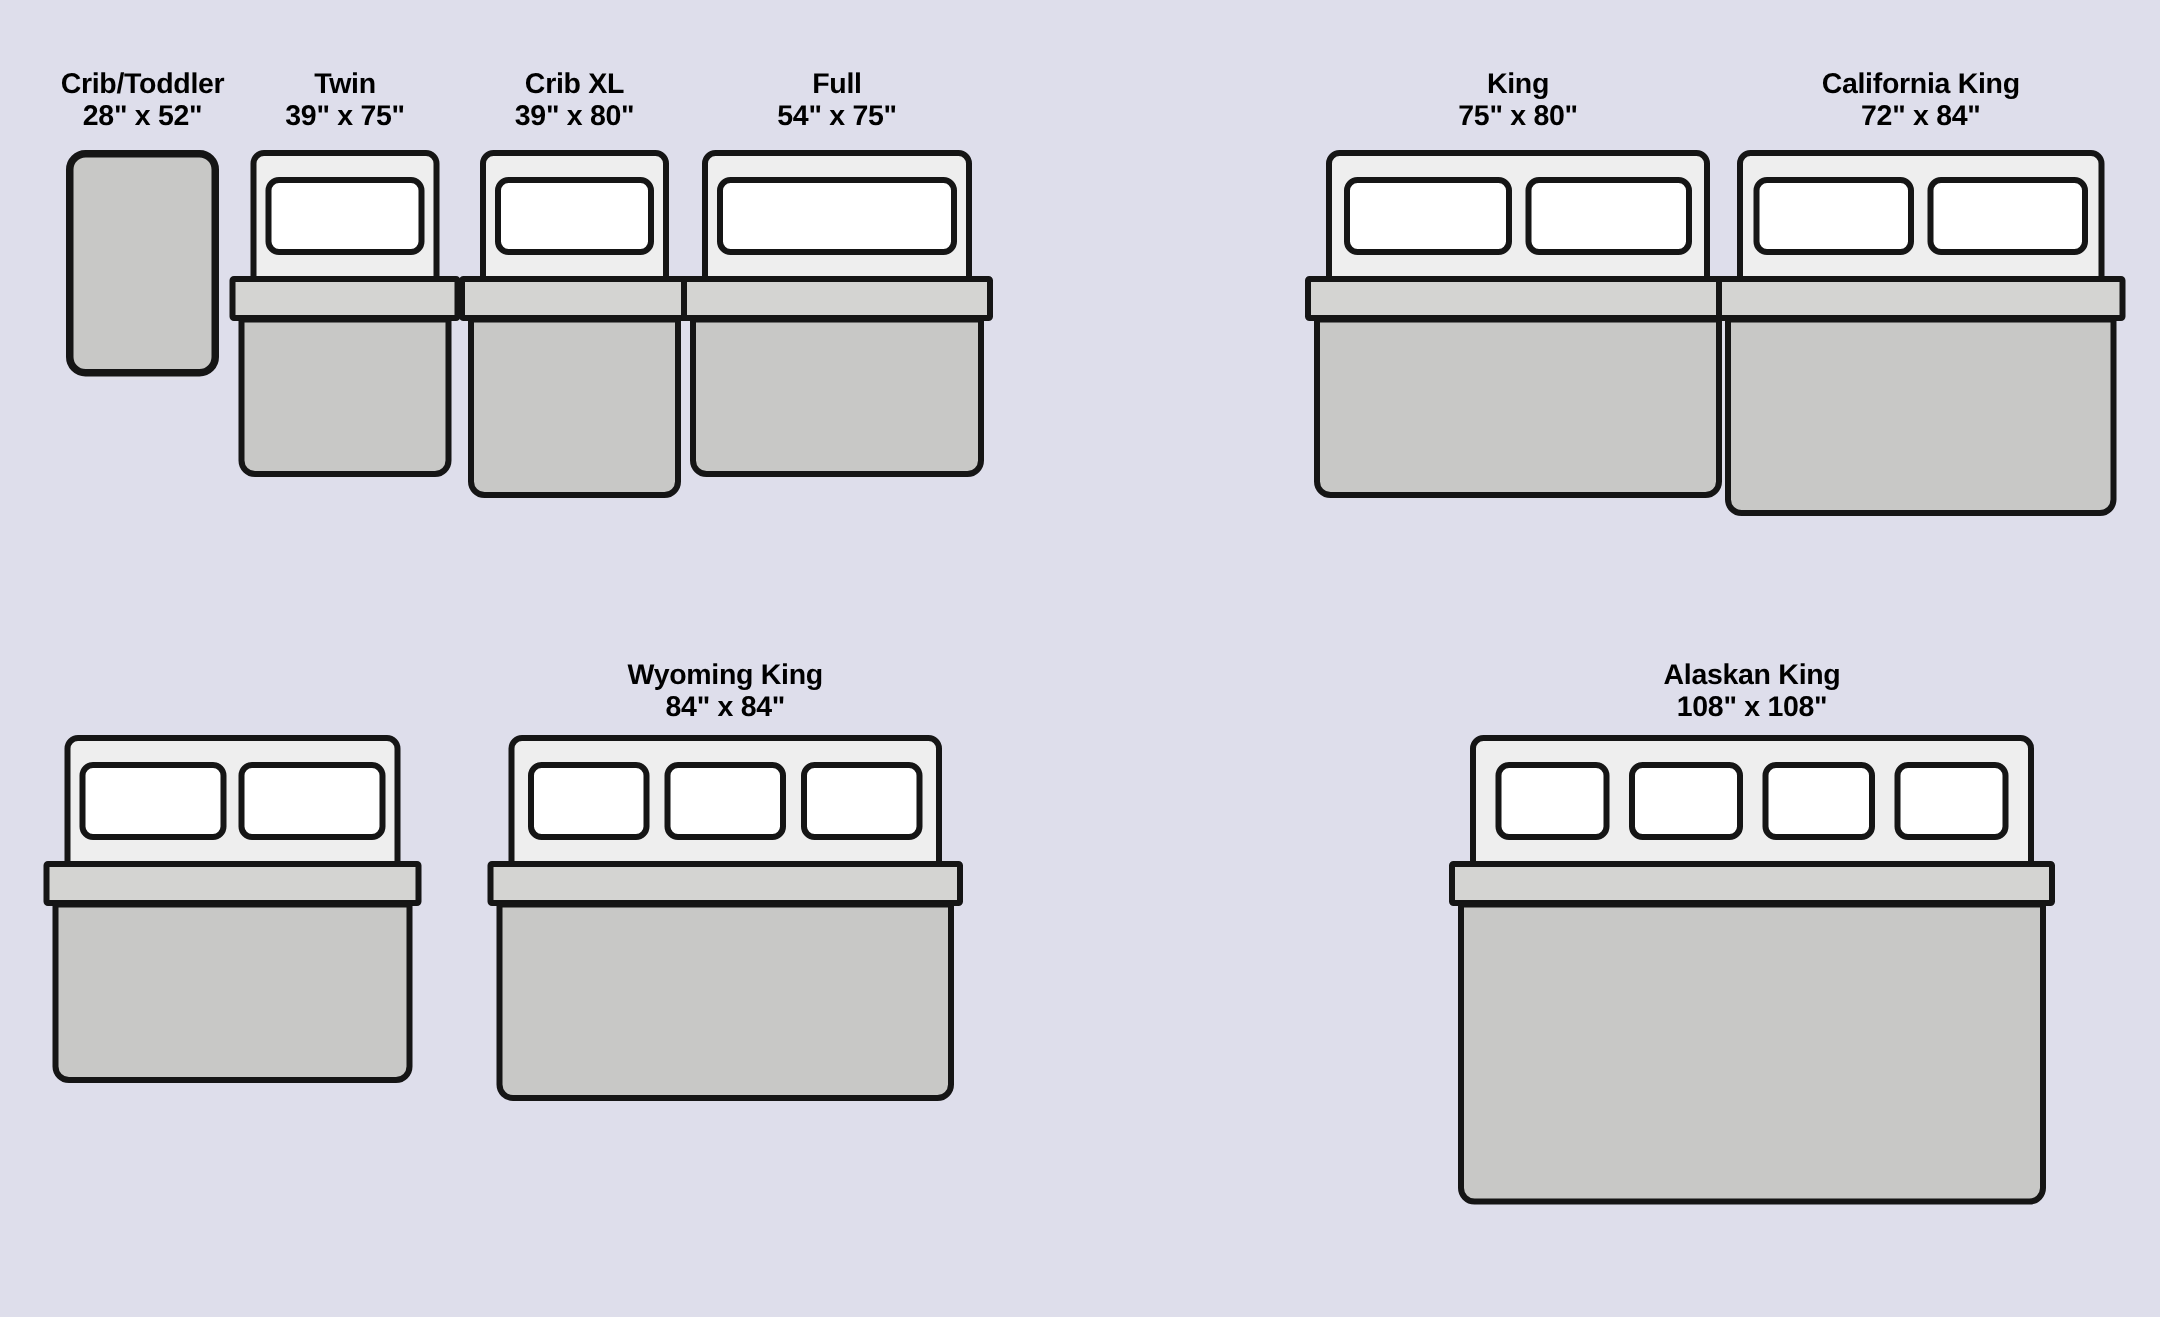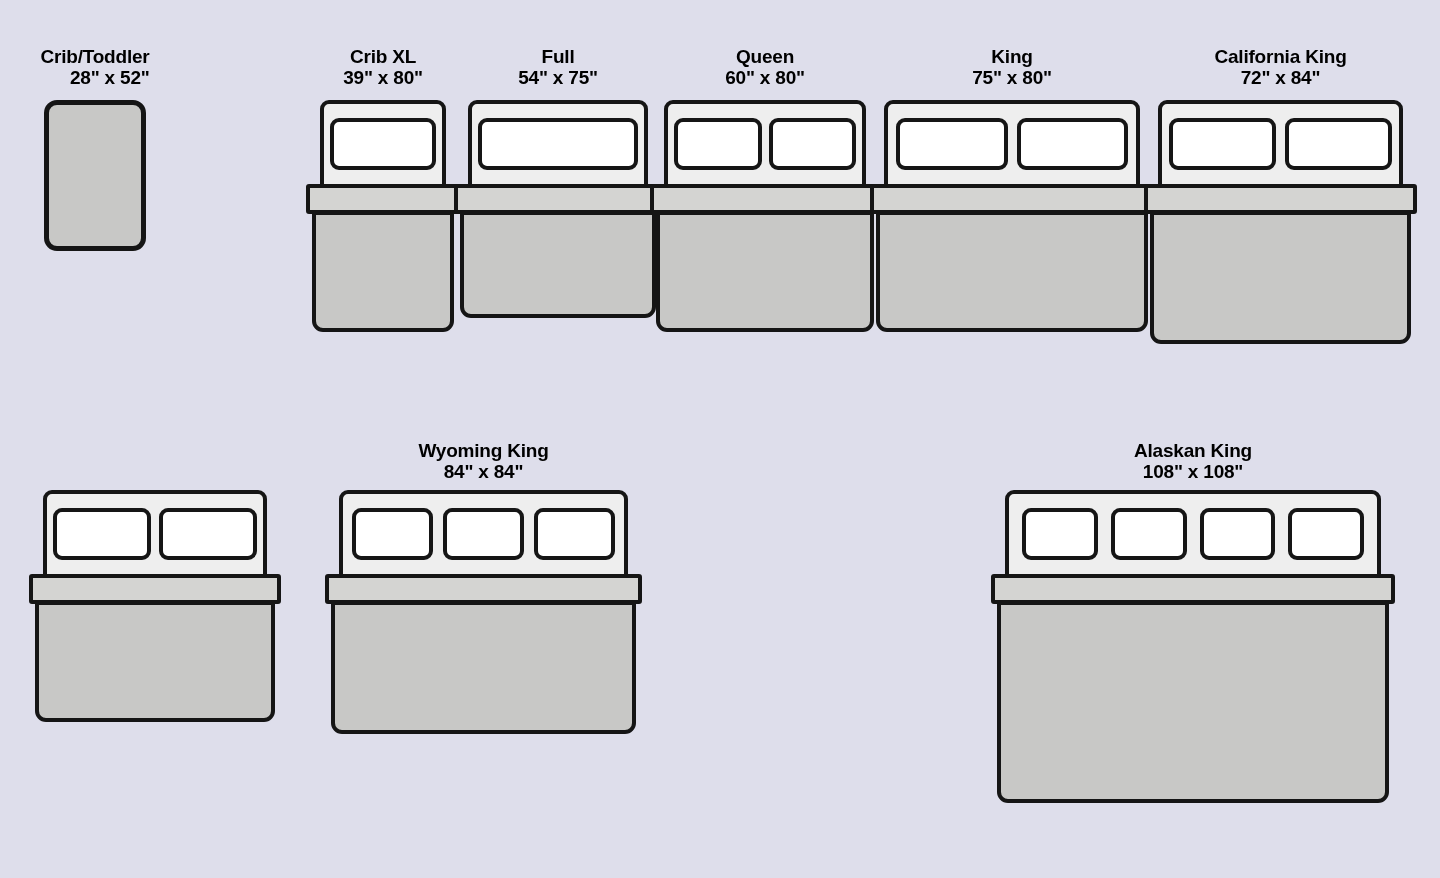--- a/index.html
+++ b/index.html
@@ -78,25 +78,37 @@
     border: 5px solid #151515;
     border-radius: 13px;
     box-sizing: border-box;
   }
 </style>
 </head>
 <body>
 
 <div id="chart">
     <div class="bed" style="left: 44px; top: 100px; width: 102px; height: 151px;">
-      <div class="bed-label" style="top: -54px; text-align: right;">
+      <div class="bed-label" style="top: -54px;">
         <span class="lbl-name">Crib/Toddler</span>
         <span class="lbl-dims">28" x 52"</span>
       </div>
       <div class="simple-mattress" style="left: 0px; top: 0px; width: 102px; height: 151px;"></div>
+    </div>
+    <div class="bed" style="left: 159px; top: 100px; width: 142px; height: 218px;">
+      <div class="bed-label" style="top: -54px;">
+        <span class="lbl-name">Twin</span>
+        <span class="lbl-dims">39" x 75"</span>
+      </div>
+      <div class="headboard" style="left: 8px; top: 0px; width: 126px; height: 92px;"></div>
+      <div class="pillow-row" style="left: 18px; top: 18px; width: 106px; height: 52px; gap: 7px;">
+        <div class="pillow"></div>
+      </div>
+      <div class="band" style="left: -6px; top: 84px; width: 154px; height: 30px;"></div>
+      <div class="mattress" style="left: 0px; top: 111px; width: 142px; height: 107px;"></div>
     </div>
     <div class="bed" style="left: 312px; top: 100px; width: 142px; height: 232px;">
       <div class="bed-label" style="top: -54px;">
         <span class="lbl-name">Crib XL</span>
         <span class="lbl-dims">39" x 80"</span>
       </div>
       <div class="headboard" style="left: 8px; top: 0px; width: 126px; height: 92px;"></div>
       <div class="pillow-row" style="left: 18px; top: 18px; width: 106px; height: 52px; gap: 7px;">
         <div class="pillow"></div>
       </div>
@@ -107,33 +119,20 @@
       <div class="bed-label" style="top: -54px;">
         <span class="lbl-name">Full</span>
         <span class="lbl-dims">54" x 75"</span>
       </div>
       <div class="headboard" style="left: 8px; top: 0px; width: 180px; height: 92px;"></div>
       <div class="pillow-row" style="left: 18px; top: 18px; width: 160px; height: 52px; gap: 7px;">
         <div class="pillow"></div>
       </div>
       <div class="band" style="left: -6px; top: 84px; width: 208px; height: 30px;"></div>
       <div class="mattress" style="left: 0px; top: 111px; width: 196px; height: 107px;"></div>
-    </div>
-    <div class="bed" style="left: 656px; top: 100px; width: 218px; height: 232px;">
-      <div class="bed-label" style="top: -54px;">
-        <span class="lbl-name">Queen</span>
-        <span class="lbl-dims">60" x 80"</span>
-      </div>
-      <div class="headboard" style="left: 8px; top: 0px; width: 202px; height: 92px;"></div>
-      <div class="pillow-row" style="left: 18px; top: 18px; width: 182px; height: 52px; gap: 7px;">
-        <div class="pillow"></div>
-        <div class="pillow"></div>
-      </div>
-      <div class="band" style="left: -6px; top: 84px; width: 230px; height: 30px;"></div>
-      <div class="mattress" style="left: 0px; top: 111px; width: 218px; height: 121px;"></div>
     </div>
     <div class="bed" style="left: 876px; top: 100px; width: 272px; height: 172px; text-decoration: underline;">
       <div class="bed-label" style="top: -54px;">
         <span class="lbl-name">King</span>
         <span class="lbl-dims">75" x 80"</span>
       </div>
       <div class="headboard" style="left: 8px; top: 0px; width: 256px; height: 92px;"></div>
       <div class="pillow-row" style="left: 20px; top: 18px; width: 232px; height: 52px; gap: 9px;">
         <div class="pillow"></div>
         <div class="pillow"></div>
@@ -170,21 +169,21 @@
       </div>
       <div class="headboard" style="left: 8px; top: 0px; width: 289px; height: 92px;"></div>
       <div class="pillow-row" style="left: 21px; top: 18px; width: 263px; height: 52px; gap: 10px;">
         <div class="pillow"></div>
         <div class="pillow"></div>
         <div class="pillow"></div>
       </div>
       <div class="band" style="left: -6px; top: 84px; width: 317px; height: 30px;"></div>
       <div class="mattress" style="left: 0px; top: 111px; width: 305px; height: 133px;"></div>
     </div>
-    <div class="bed" style="left: 997px; top: 490px; width: 392px; height: 313px;">
+    <div class="bed" style="left: 972px; top: 490px; width: 392px; height: 313px;">
       <div class="bed-label" style="top: -50px;">
         <span class="lbl-name">Alaskan King</span>
         <span class="lbl-dims">108" x 108"</span>
       </div>
       <div class="headboard" style="left: 8px; top: 0px; width: 376px; height: 92px;"></div>
       <div class="pillow-row" style="left: 25px; top: 18px; width: 342px; height: 52px; gap: 13px;">
         <div class="pillow"></div>
         <div class="pillow"></div>
         <div class="pillow"></div>
         <div class="pillow"></div>

